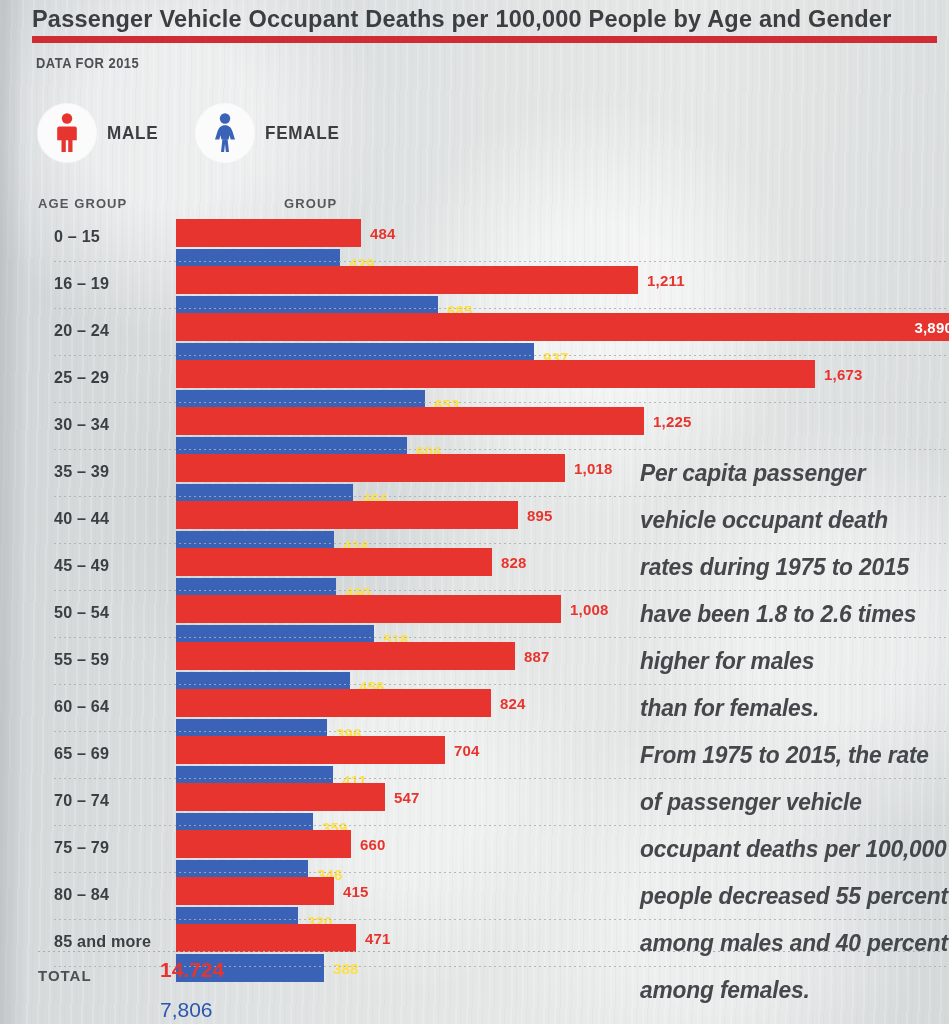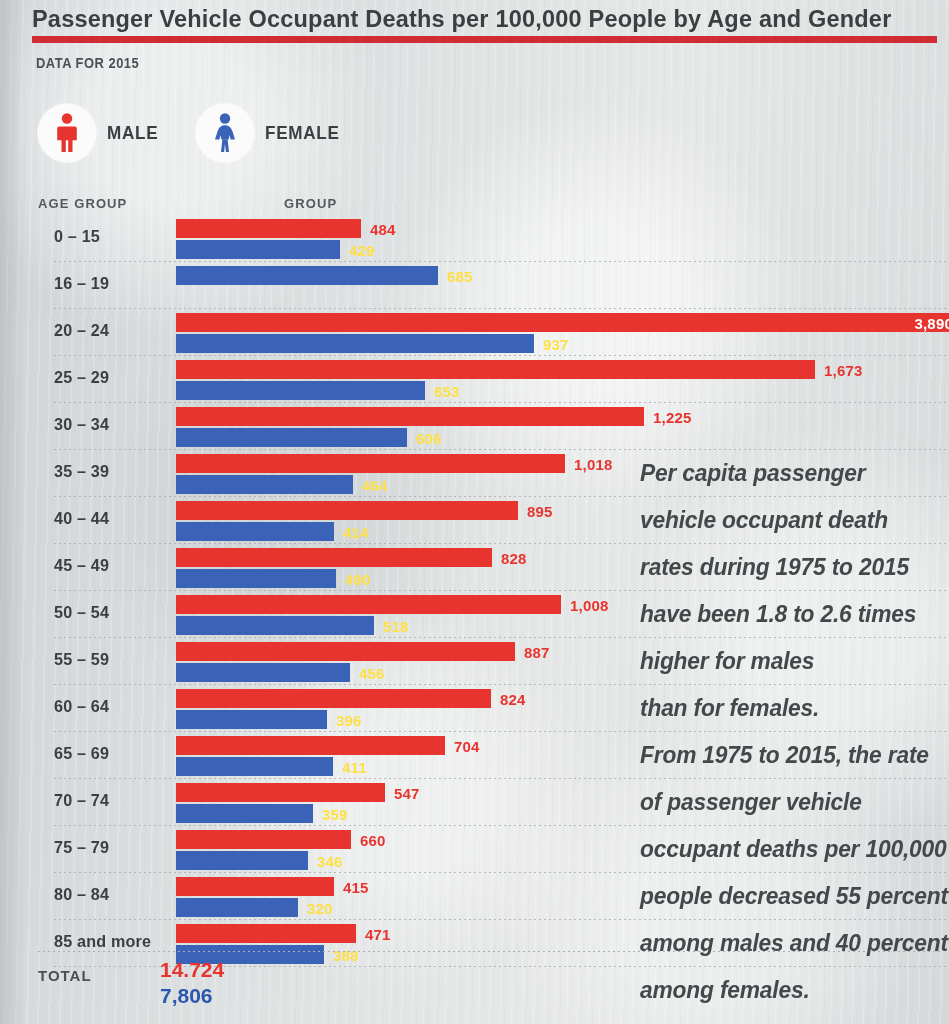--- a/index.html
+++ b/index.html
@@ -82,21 +82,21 @@
     position:absolute;left:38px;right:6px;bottom:0;height:1px;
     background-image:repeating-linear-gradient(90deg,#a9aeb1 0 2px,rgba(0,0,0,0) 2px 5px);
     opacity:.85;
   }
   .age{
     position:absolute;left:38px;top:12px;font-size:17px;font-weight:bold;
     color:#3b3f42;letter-spacing:.2px;white-space:nowrap;
     transform:scaleX(.95);transform-origin:left center;
   }
   .bars{position:absolute;left:160px;top:4px;}
-  .bar{height:19px;position:relative;text-align:center;}
+  .bar{height:28px;position:relative;text-align:center;}
   .bar.m{background:#e8342e;margin-bottom:2px;}
   .bar.f{background:#3a63b8;}
   .val{
     position:absolute;left:100%;top:50%;transform:translateY(-50%);
     margin-left:9px;font-size:15px;font-weight:bold;white-space:nowrap;
     letter-spacing:.2px;
   }
   .val.m{color:#e8342e;}
   .val.f{color:#fde047;}
   .val.inside{left:auto;right:8px;margin-left:0;color:#ffffff;}
@@ -105,21 +105,21 @@
   .total{position:absolute;left:0;top:951px;width:949px;height:73px;}
   .total .tsep{
     position:absolute;left:38px;right:6px;top:0;height:1px;
     background-image:repeating-linear-gradient(90deg,#a9aeb1 0 2px,rgba(0,0,0,0) 2px 5px);
   }
   .total-label{
     position:absolute;left:38px;top:16px;font-size:15px;font-weight:bold;
     color:#4b5053;letter-spacing:1px;
   }
   .total-m{position:absolute;left:160px;top:7px;font-size:21px;font-weight:bold;color:#e8342e;}
-  .total-f{position:absolute;left:160px;top:33px;font-size:21px;font-weight:bold;color:#2b56ae;}
+  .total-f{position:absolute;left:160px;top:47px;font-size:21px;font-weight:normal;color:#2b56ae;}
 
   
   .note{
     position:absolute;left:640px;top:449px;width:300px;
     font-size:24.5px;font-weight:bold;font-style:italic;
     color:#44484b;line-height:47px;letter-spacing:-.2px;
   }
   .note p{margin:0;}
   .note .ln{display:block;white-space:nowrap;transform:scaleX(.93);transform-origin:left center;}
 </style>
@@ -169,20 +169,23 @@
             </div>
             <div class="bar f" style="width:164px">
               <span class="val f">429</span>
             </div>
           </div>
           <div class="sep"></div>
         </div>
         <div class="row">
           <div class="age">16 – 19</div>
           <div class="bars">
+            <div class="bar m" style="width:462px">
+              <span class="val m">1,211</span>
+            </div>
             <div class="bar f" style="width:262px">
               <span class="val f">685</span>
             </div>
           </div>
           <div class="sep"></div>
         </div>
         <div class="row">
           <div class="age">20 – 24</div>
           <div class="bars">
             <div class="bar m" style="width:785px">

